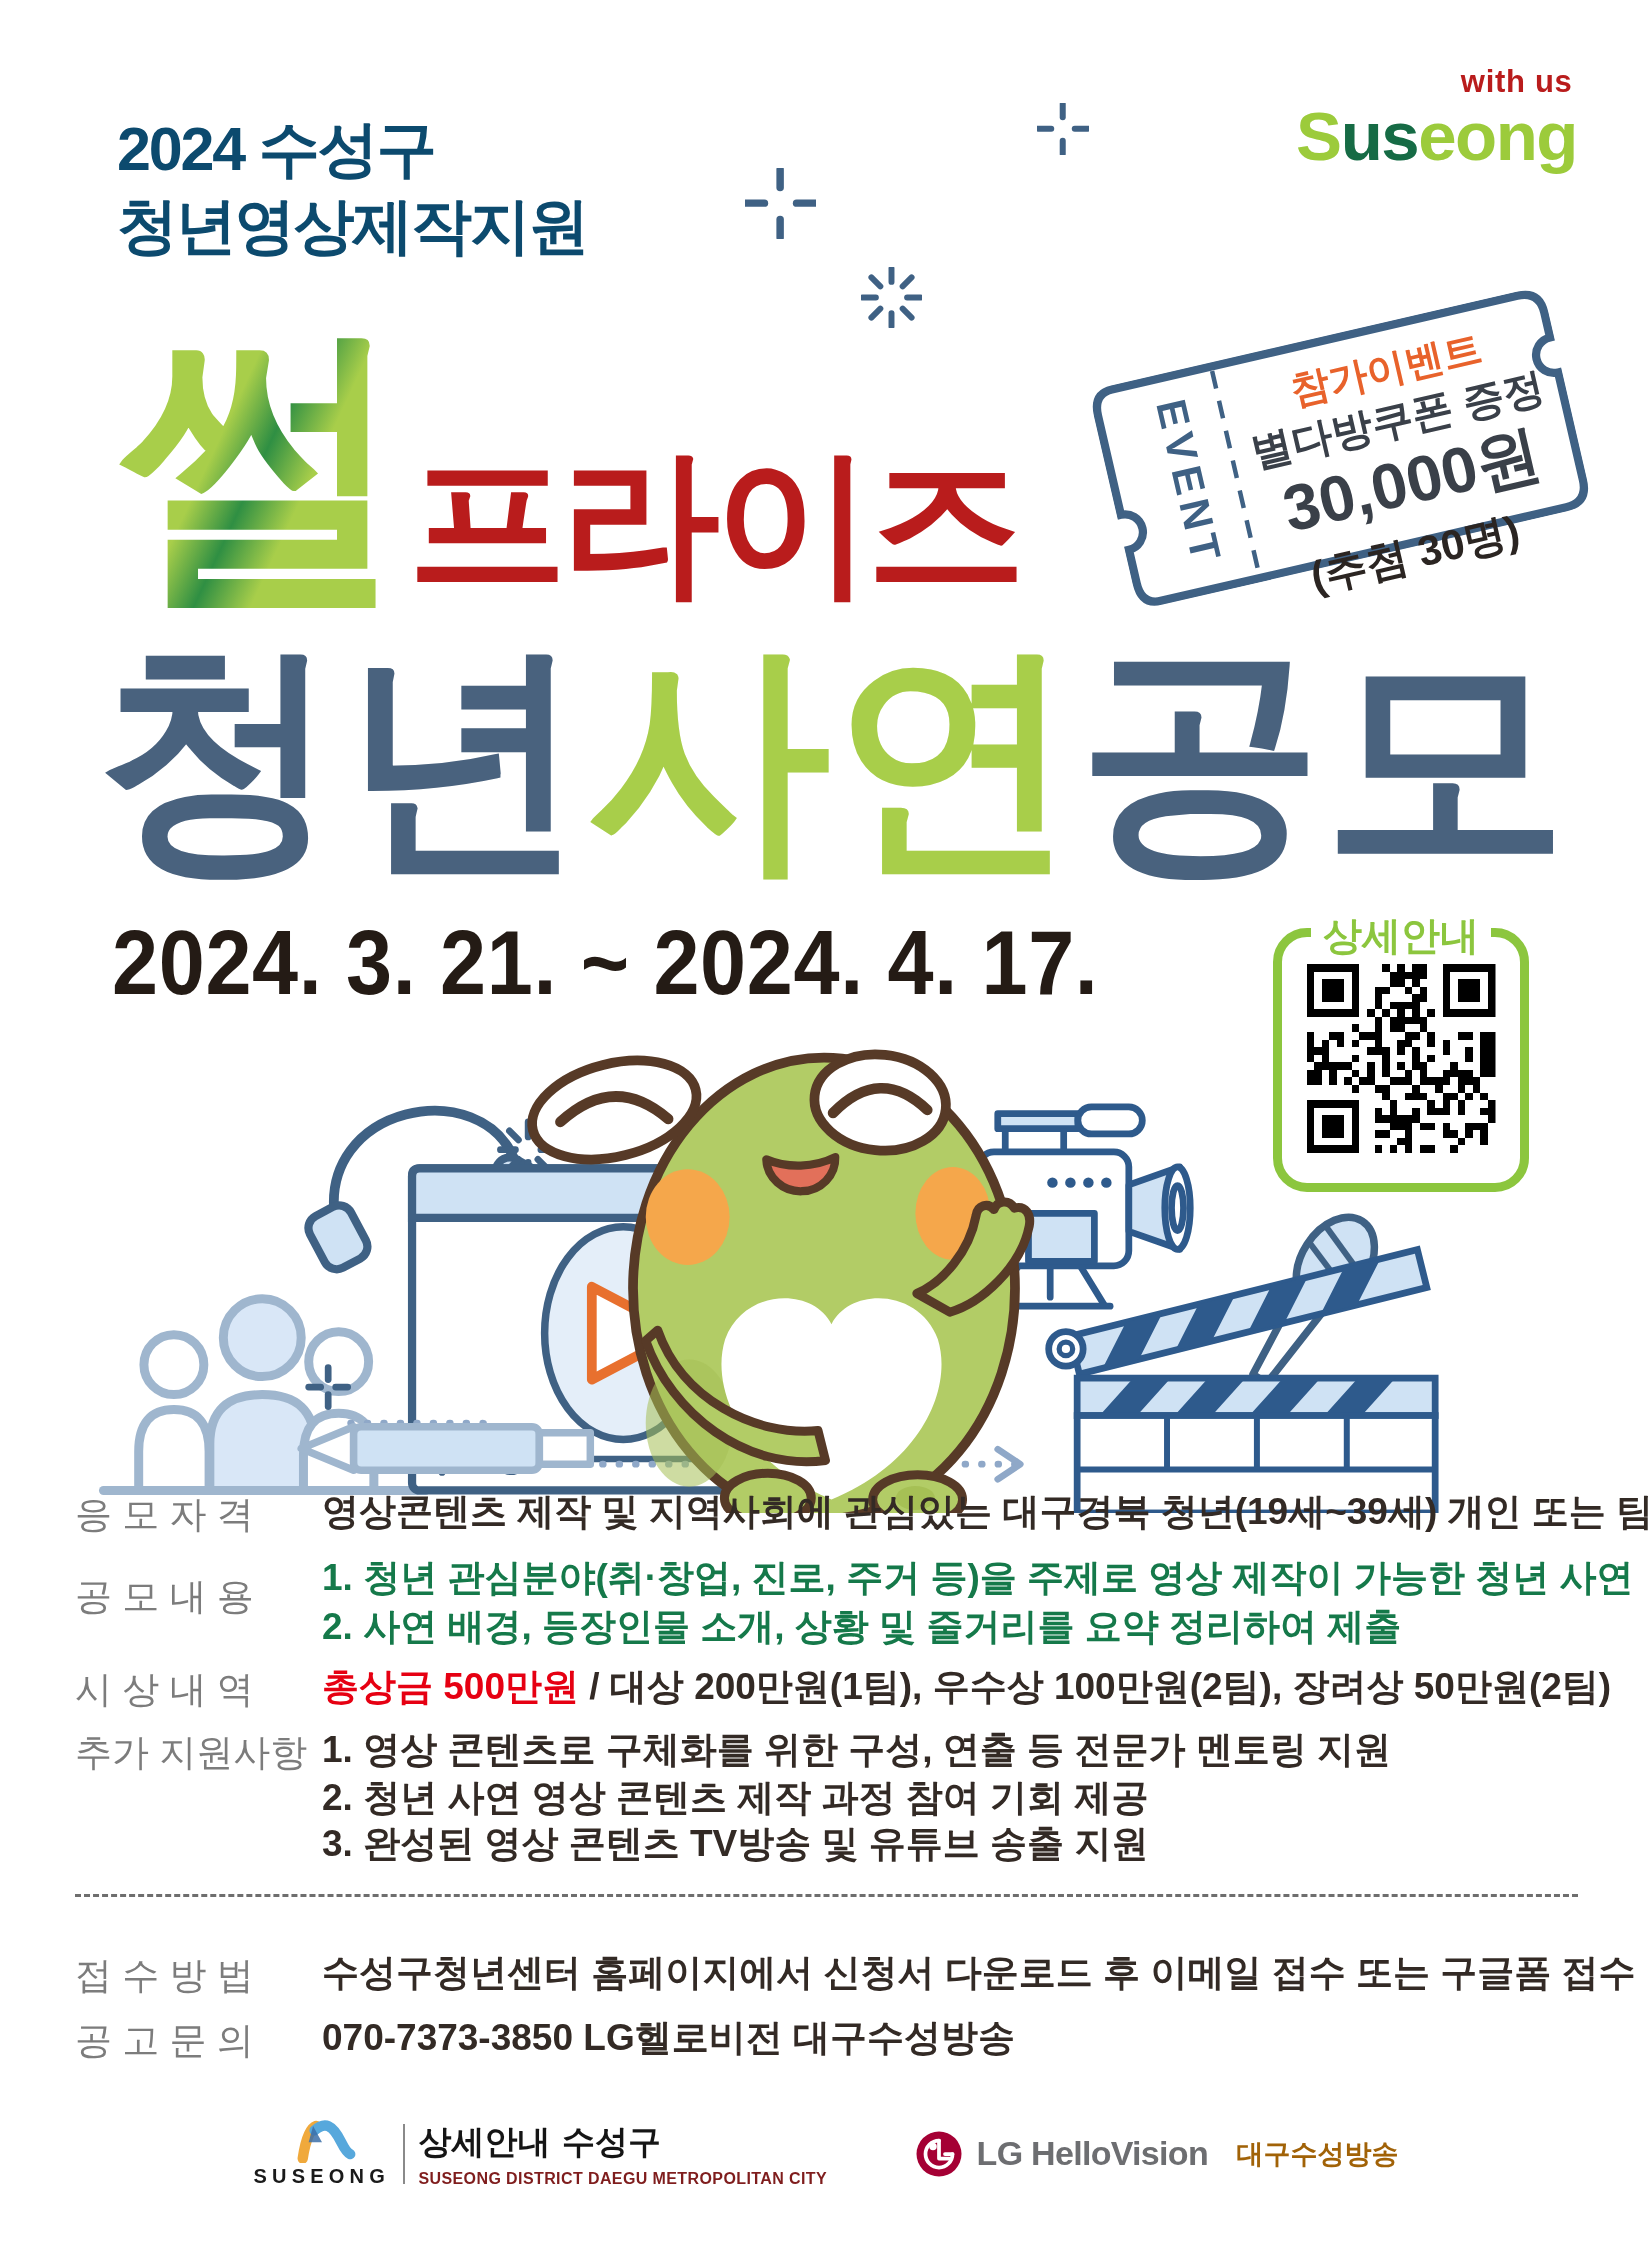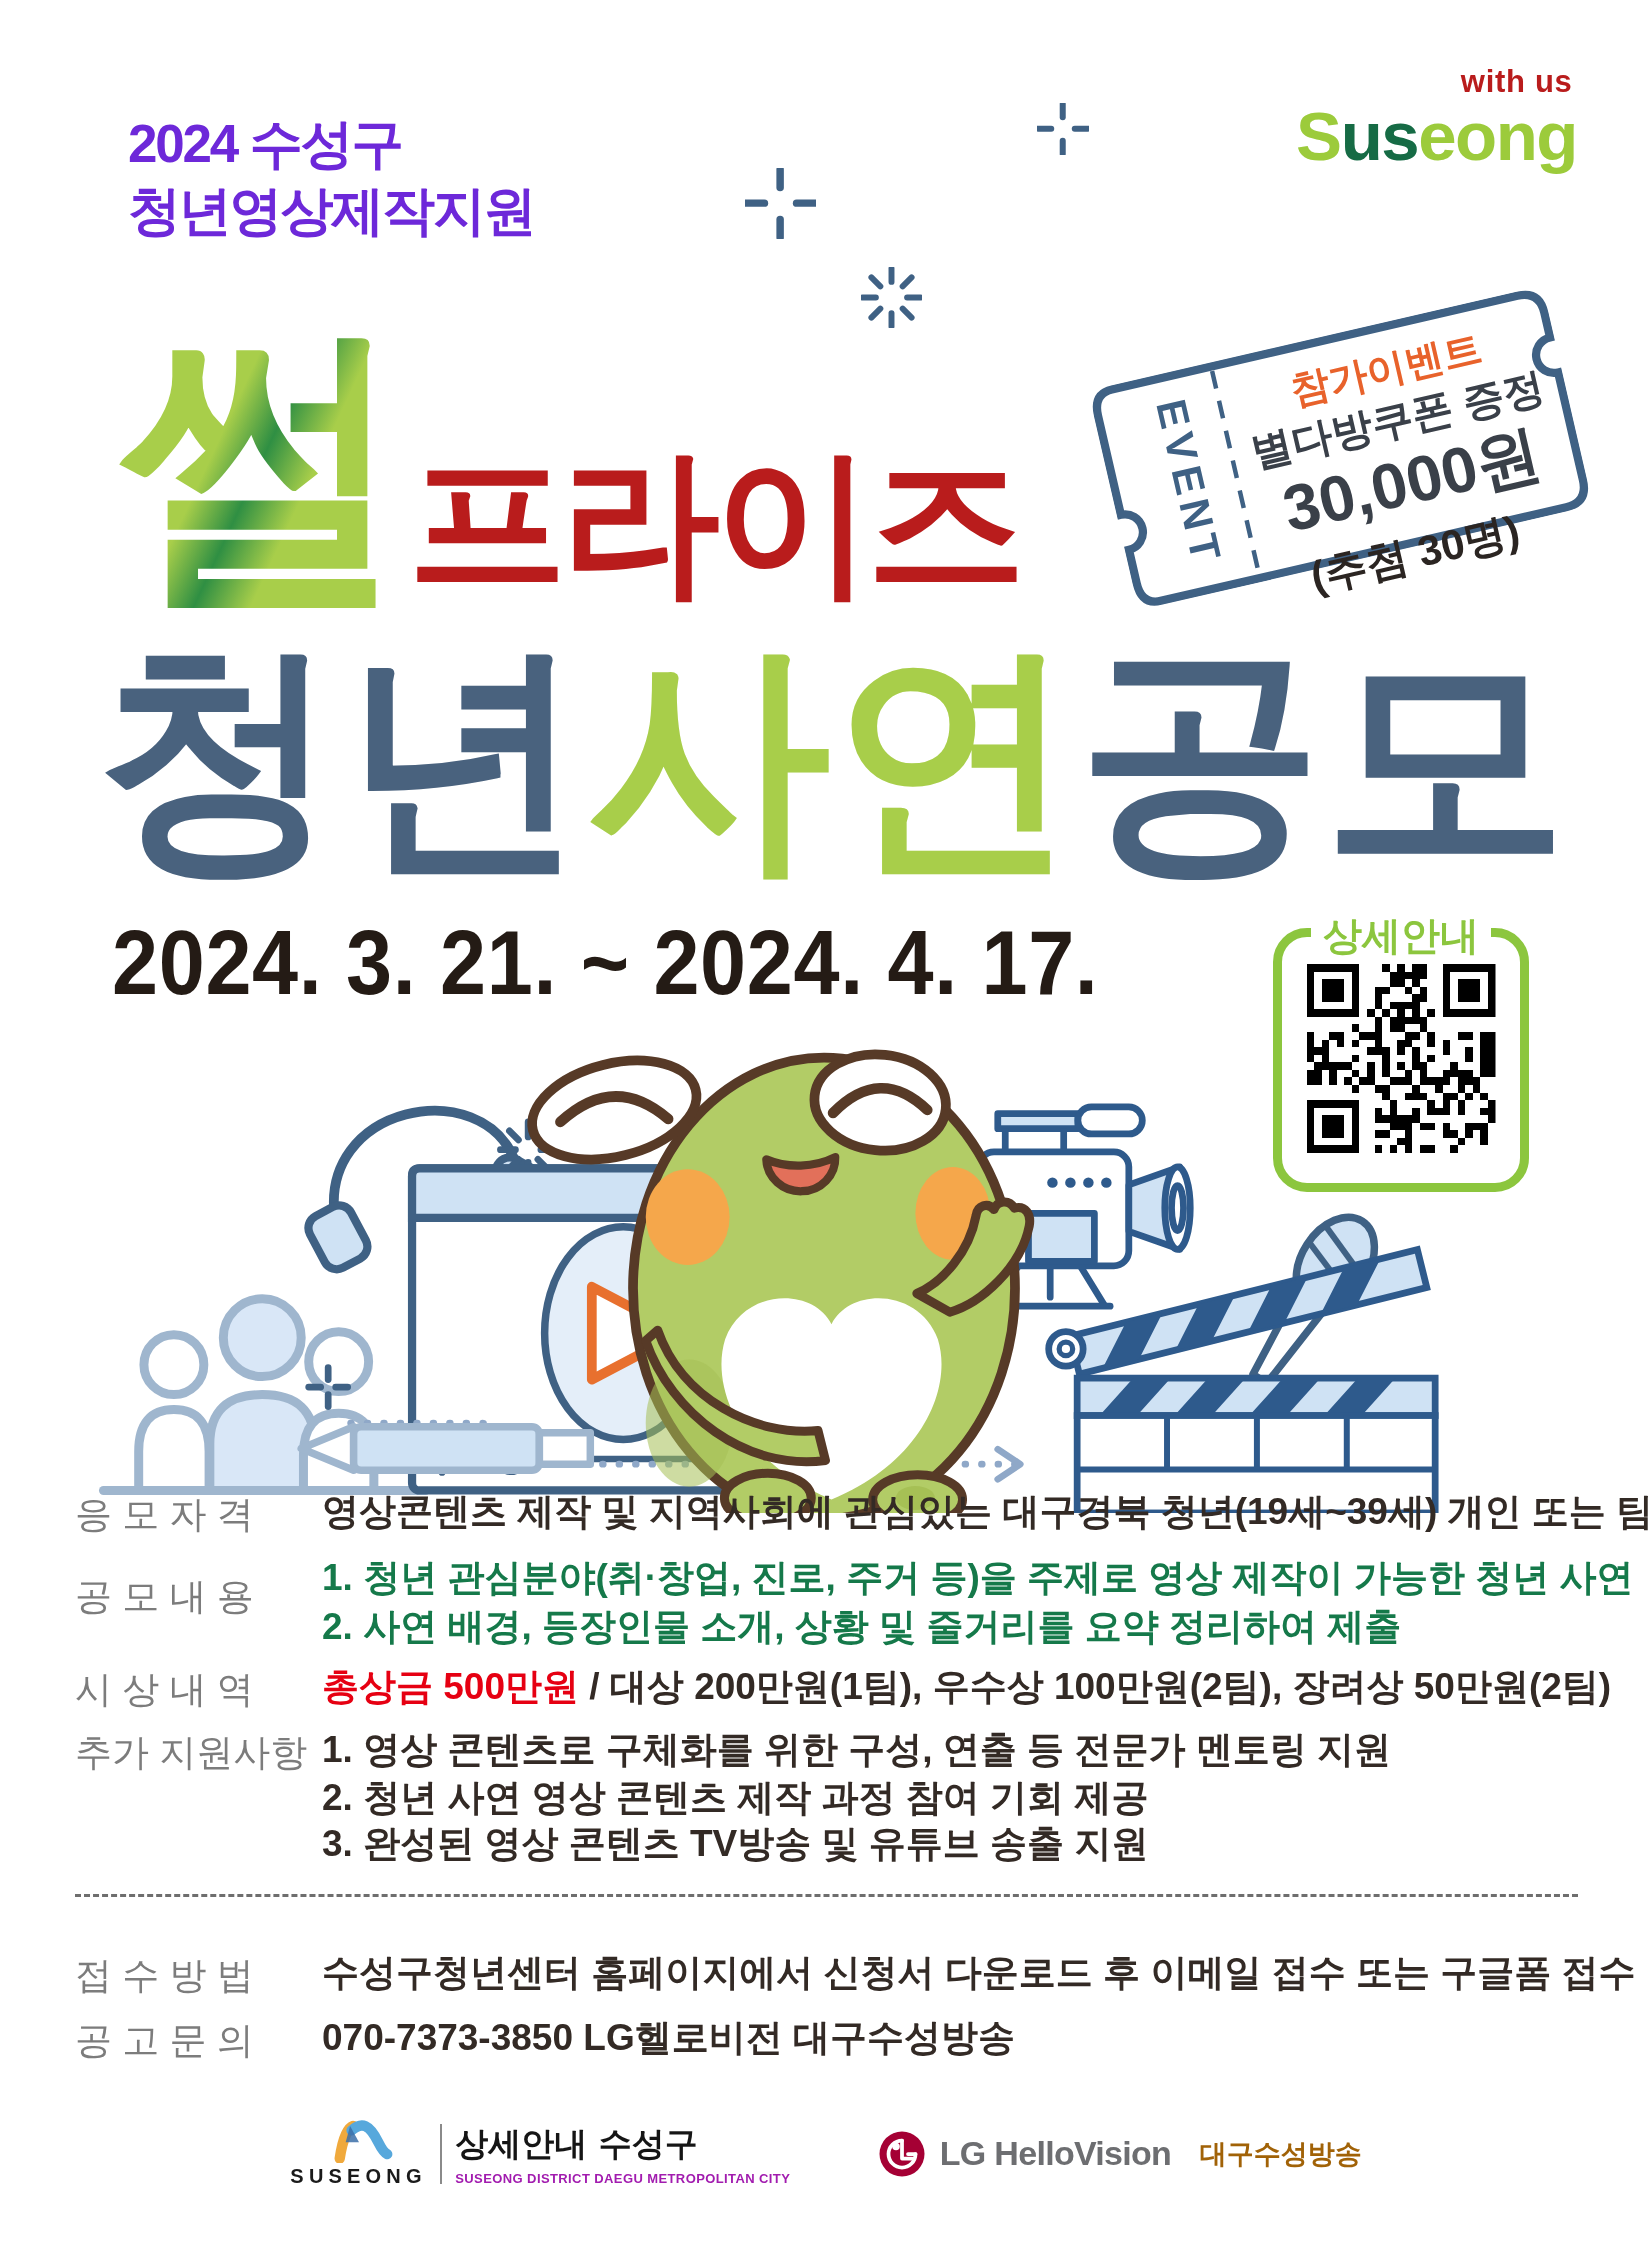--- a/index.html
+++ b/index.html
@@ -1,21 +1,21 @@
 <!DOCTYPE html>
 <html style="font-size:12px"><head>
 <meta charset="utf-8">
 <style>
   html,body{margin:0;padding:0;}
   body{width:1652px;height:2250px;background:#ffffff;position:relative;overflow:hidden;
        font-family:"Liberation Sans", sans-serif;}
   .abs{position:absolute;}
 
   
-  .program-title{left:128px;top:111px;color:#6d28d9;font-weight:900;font-size:53px;
+  .program-title{left:117px;top:111px;color:#0c4a6e;font-weight:900;font-size:61px;
                  line-height:1.26;letter-spacing:-2.2px;}
   .brand{right:75px;top:66px;text-align:right;line-height:1;}
   .brand-tagline{font-size:31px;font-weight:700;color:#b91c1c;letter-spacing:0.7px;margin-right:4.5px;}
   .brand-name{font-size:69px;font-weight:800;letter-spacing:-1.5px;margin-top:4.5px;}
 
   
   .sseol{left:111px;top:314px;font-size:299px;font-weight:900;line-height:1;
          background:linear-gradient(115deg,#A8CE4A 38%,#2F8F43 50%,#A8CE4A 63%);
          -webkit-background-clip:text;background-clip:text;color:transparent;}
   .peuraijeu{left:408px;top:443px;font-size:159px;font-weight:900;letter-spacing:-6px;line-height:1;}
@@ -44,21 +44,21 @@
   .prize-highlight{color:#E60012;font-weight:900;}
   .divider{left:75px;top:1894px;width:1503px;border-top:3px dashed #6E6E6E;}
 
   .lbl-x{left:75px;} .txt-x{left:322px;}
 
   
   .footer{left:0;top:2120px;width:1652px;display:flex;justify-content:center;align-items:center;gap:25.5px;}
   .suseong-word{font-size:20px;font-weight:800;letter-spacing:5.2px;color:#1A1A1A;margin-top:1.5px;}
   .v-divider{width:1.5px;height:60px;background:#8A8A8A;}
   .gov-name{font-size:33px;font-weight:700;color:#151515;font-family:"DejaVu Serif", serif;}
-  .gov-sub{font-size:13px;font-weight:700;color:#a21caf;letter-spacing:0.4px;margin-top:4.5px;}
+  .gov-sub{font-size:16px;font-weight:700;color:#7f1d1d;letter-spacing:0.4px;margin-top:4.5px;}
   .lg-name{font-size:34px;font-weight:700;color:#6D6E71;letter-spacing:-0.7px;}
   .lg-station{font-size:27px;font-weight:700;color:#a16207;margin-left:15px;}
   .footer-group{display:flex;align-items:center;gap:13.5px;}
   .col{display:flex;flex-direction:column;align-items:center;}
 </style>
 </head>
 <body>
 
 <div class="abs program-title">
   <div>2024 수성구</div>

